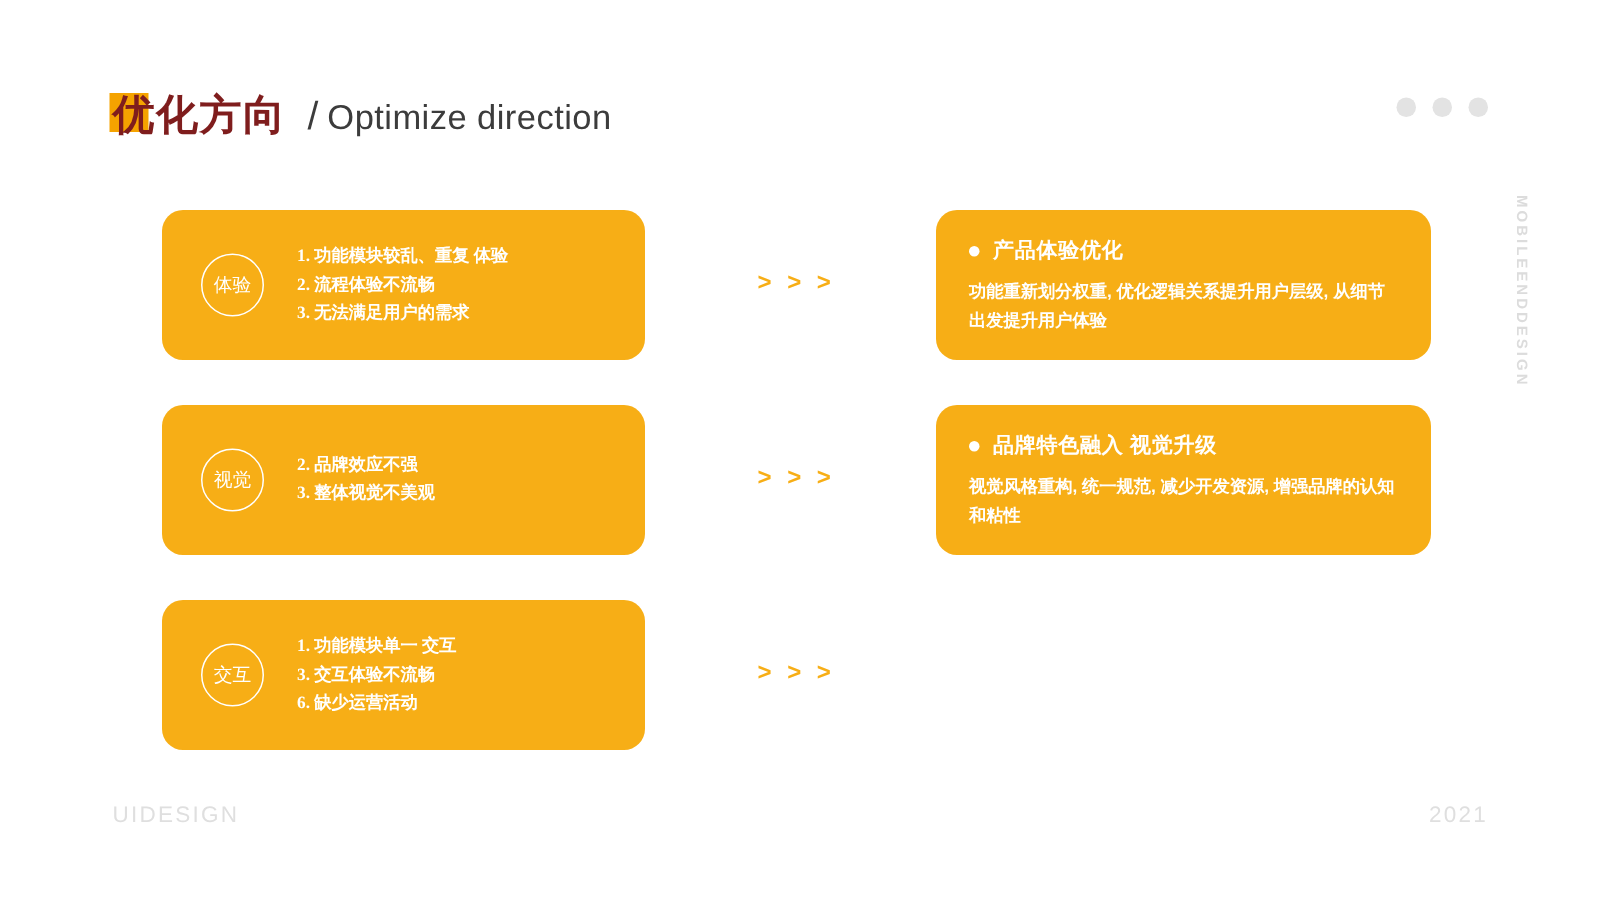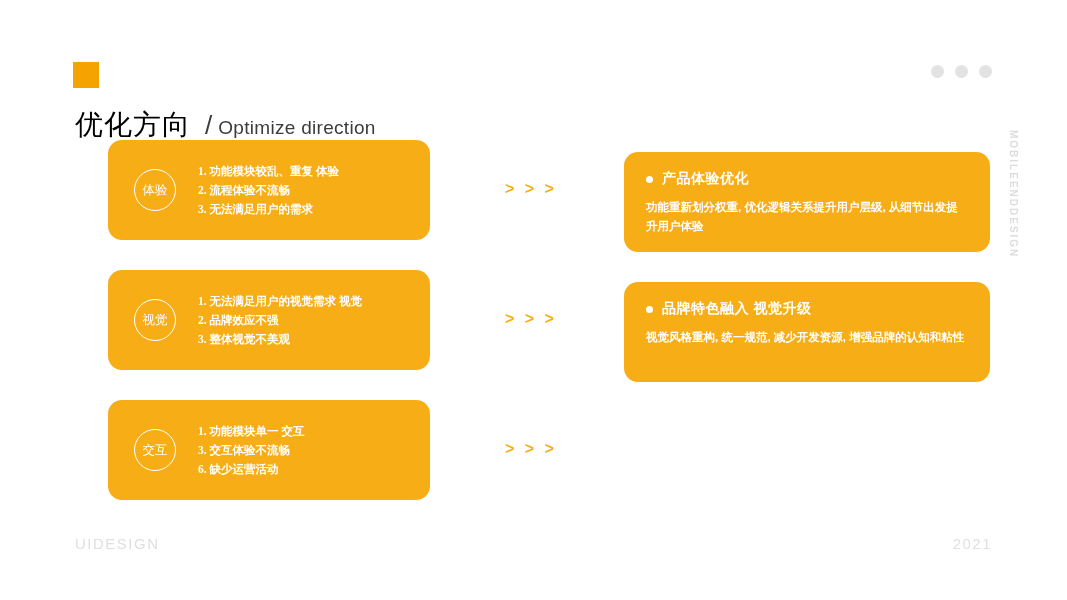--- a/index.html
+++ b/index.html
@@ -19,43 +19,42 @@
   .header {
     position: absolute;
     left: 75px;
     top: 58px;
     display: flex;
     align-items: baseline;
   }
   .title-cn {
     position: relative;
     font-size: 28px;
-    font-weight: normal;
-    color: #000000;
+    font-weight: bold;
+    color: #7f1d1d;
     letter-spacing: 1px;
     z-index: 2;
-    margin-top: 48px;
   }
   .title-highlight {
     position: absolute;
     left: 73px;
     top: 62px;
     width: 26px;
     height: 26px;
     background: #f5a300;
     z-index: 1;
   }
   .title-slash {
     font-size: 26px;
     color: #3c3c3c;
     margin-left: 14px;
     font-weight: 300;
   }
   .title-en {
-    font-size: 19px;
+    font-size: 23px;
     color: #3c3c3c;
     font-weight: 300;
     letter-spacing: 0.3px;
     margin-left: 6px;
   }
 
   .dots {
     position: absolute;
     right: 75px;
     top: 65px;
@@ -109,22 +108,22 @@
   .card-left {
     left: 108px;
     top: 0;
     width: 322px;
     height: 100px;
     display: flex;
     align-items: center;
   }
   .card-right {
     left: 624px;
-    top: 12px;
-    width: 366px;
+    top: 0;
+    width: 330px;
     height: 100px;
     padding: 18px 22px 0 22px;
   }
 
   .badge {
     width: 40px;
     height: 40px;
     border-radius: 50%;
     border: 1.5px solid #ffffff;
     color: #ffffff;
@@ -234,21 +233,20 @@
         <span>产品体验优化</span>
       </div>
       <div class="right-body">功能重新划分权重, 优化逻辑关系提升用户层级, 从细节出发提升用户体验</div>
     </div>
   </div>
 
   <div class="row row-1">
     <div class="card card-left">
       <div class="badge">视觉</div>
       <div class="left-list">
-        <div>1. 无法满足用户的视觉需求 视觉</div>
         <div>2. 品牌效应不强</div>
         <div>3. 整体视觉不美观</div>
       </div>
     </div>
     <div class="arrows">&gt; &gt; &gt;</div>
     <div class="card card-right">
       <div class="right-title">
         <span class="bullet"></span>
         <span>品牌特色融入 视觉升级</span>
       </div>

